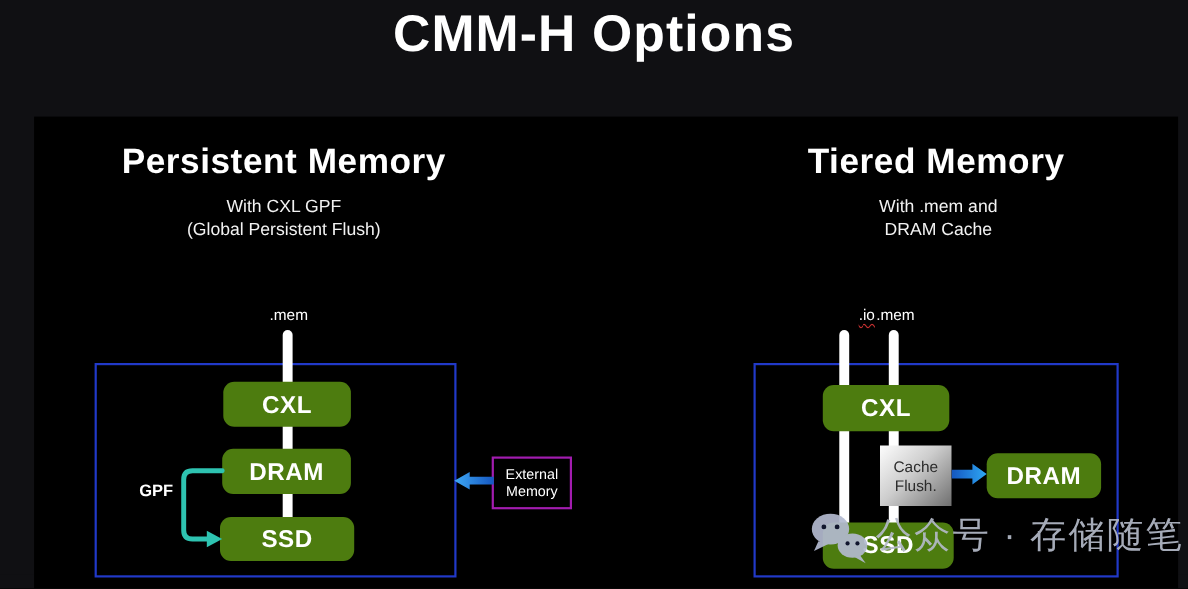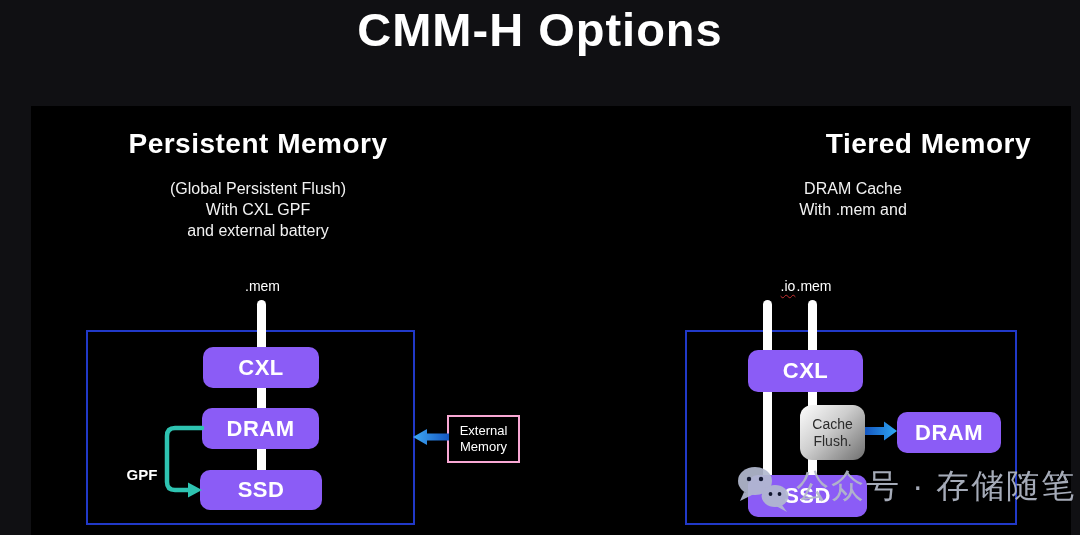--- a/index.html
+++ b/index.html
@@ -6,23 +6,23 @@
   html,body { width:1080px; height:535px; }
   body { font-family:"Liberation Sans", sans-serif; background:#101013; overflow:hidden; }
   .page { position:relative; width:1080px; height:522px; background:#101013; }
 
   .title { position:absolute; top:2px; left:0; width:1080px; text-align:center;
            color:#fff; font-size:47px; font-weight:700; letter-spacing:1px; }
 
   .panel { position:absolute; left:31px; top:106px; width:1040px; height:429px; background:#000; }
 
   .heading { position:absolute; top:128px; width:360px; text-align:center;
-             color:#fff; font-size:28px; font-weight:700; letter-spacing:.5px; }
+             color:#fff; font-size:32px; font-weight:700; letter-spacing:.5px; }
   .heading.left  { left:78px; }
-  .heading.right { left:671px;text-align:right; }
+  .heading.right { left:671px; }
 
   .subtitle { position:absolute; top:178px; width:360px; text-align:center;
               color:#f2f2f2; font-size:16px; line-height:21px; font-weight:400; }
   .subtitle.left  { left:78px; }
   .subtitle.right { left:673px; }
 
   .port-label { position:absolute; top:278px; color:#fff; font-size:14px; text-align:center; }
   .port-mem-left  { left:195px; width:135px; }
   .port-io-right  { left:764px; width:48px; }
   .port-io-right .squiggle { text-decoration:underline wavy #c43030; text-decoration-thickness:1px; text-underline-offset:3px; }
@@ -30,41 +30,41 @@
 
   .vline { position:absolute; width:9px; background:#fff; border-radius:5px; z-index:2; }
   .vline.l1 { left:257px; top:300px; height:196px; }
   .vline.r1 { left:763px; top:300px; height:190px; }
   .vline.r2 { left:808px; top:300px; height:190px; }
 
   .outline-rect { position:absolute; border:2px solid #2139c8; background:transparent; z-index:1; }
   .outline-rect.left  { left:86px;  top:330px; width:329px; height:195px; }
   .outline-rect.right { left:685px; top:330px; width:332px; height:195px; }
 
-  .chipbox { position:absolute; background:#8b5cf6; border-radius:10px; z-index:3;
+  .chipbox { position:absolute; background:#4d7c0f; border-radius:10px; z-index:3;
              display:flex; align-items:center; justify-content:center;
              color:#fff; font-size:22px; font-weight:700; letter-spacing:.5px; }
   .cxl-l  { left:203px; top:347px; width:116px; height:41px; }
   .dram-l { left:202px; top:408px; width:117px; height:41px; }
   .ssd-l  { left:200px; top:470px; width:122px; height:40px; }
   .cxl-r  { left:748px; top:350px; width:115px; height:42px; }
   .dram-r { left:897px; top:412px; width:104px; height:41px; }
   .ssd-r  { left:748px; top:475px; width:119px; height:42px; }
 
   .cachebox { position:absolute; left:800px; top:405px; width:65px; height:55px; z-index:4;
               background:linear-gradient(135deg,#fdfdfd 0%,#cdcdcd 45%,#9a9a9a 75%,#6f6f6f 100%);
-              border-radius:12px; display:flex; flex-direction:column; align-items:center; justify-content:center;
+              border-radius:0; display:flex; flex-direction:column; align-items:center; justify-content:center;
               color:#2b2b2b; font-size:14px; font-weight:500; line-height:17px; }
 
   .gpf-arrow-svg { position:absolute; left:155px; top:418px; z-index:4; }
-  .gpf-label { position:absolute; left:118px; top:466px; width:48px; text-align:center;
+  .gpf-label { position:absolute; left:118px; top:438px; width:48px; text-align:center;
                color:#fff; font-size:15px; font-weight:600; z-index:4; }
 
   .battery-box { position:absolute; left:447px; top:415px; width:73px; height:48px;
-                 border:2px solid #f9a8d4; background:#000; z-index:3;
+                 border:2px solid #a21caf; background:#000; z-index:3;
                  display:flex; flex-direction:column; align-items:center; justify-content:center;
                  color:#fff; font-size:13px; font-weight:500; line-height:16px; }
   .battery-arrow-svg { position:absolute; left:412px; top:427px; z-index:4; }
   .cache-arrow-svg   { position:absolute; left:865px; top:420px; z-index:5; }
 
   .watermark { position:absolute; left:735px; top:464px; z-index:10;
                display:flex; align-items:flex-start; gap:3px; }
   .watermark .wm-text { color:#b4bac8; font-size:33px; font-weight:400; letter-spacing:2px;
                         opacity:.92; white-space:nowrap; }
 </style>
@@ -73,23 +73,22 @@
 
 <div class="page">
 
   <h1 class="title">CMM-H Options</h1>
 
   <div class="panel"></div>
 
   <div>
     <div class="heading left">Persistent Memory</div>
     <div class="subtitle left">
+      <div>With CXL GPF</div>
       <div>(Global Persistent Flush)</div>
-      <div>With CXL GPF</div>
-      <div>and external battery</div>
     </div>
 
     <div class="port-label port-mem-left">.mem</div>
     <div class="vline l1"></div>
 
     <div class="outline-rect left"></div>
 
     <div class="chipbox cxl-l">CXL</div>
     <div class="chipbox dram-l">DRAM</div>
     <div class="chipbox ssd-l">SSD</div>
@@ -111,22 +110,22 @@
     </svg>
     <div class="battery-box">
       <div>External</div>
       <div>Memory</div>
     </div>
   </div>
 
   <div>
     <div class="heading right">Tiered Memory</div>
     <div class="subtitle right">
+      <div>With .mem and</div>
       <div>DRAM Cache</div>
-      <div>With .mem and</div>
     </div>
 
     <div class="port-label port-io-right">
       <span class="squiggle">.io</span>
     </div>
     <div class="port-label port-mem-right">.mem</div>
 
     <div class="vline r1"></div>
     <div class="vline r2"></div>
 

